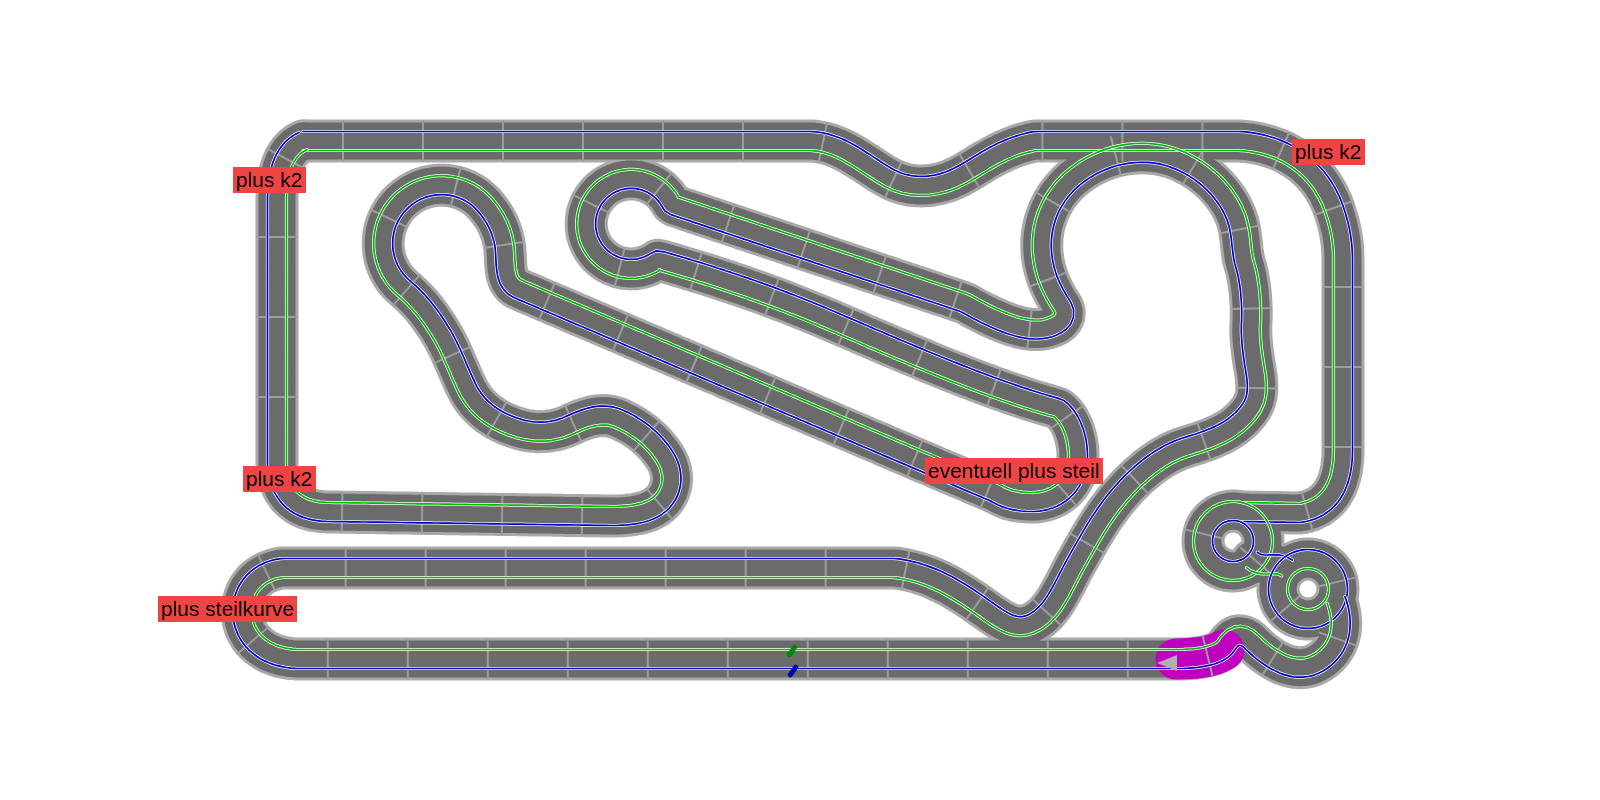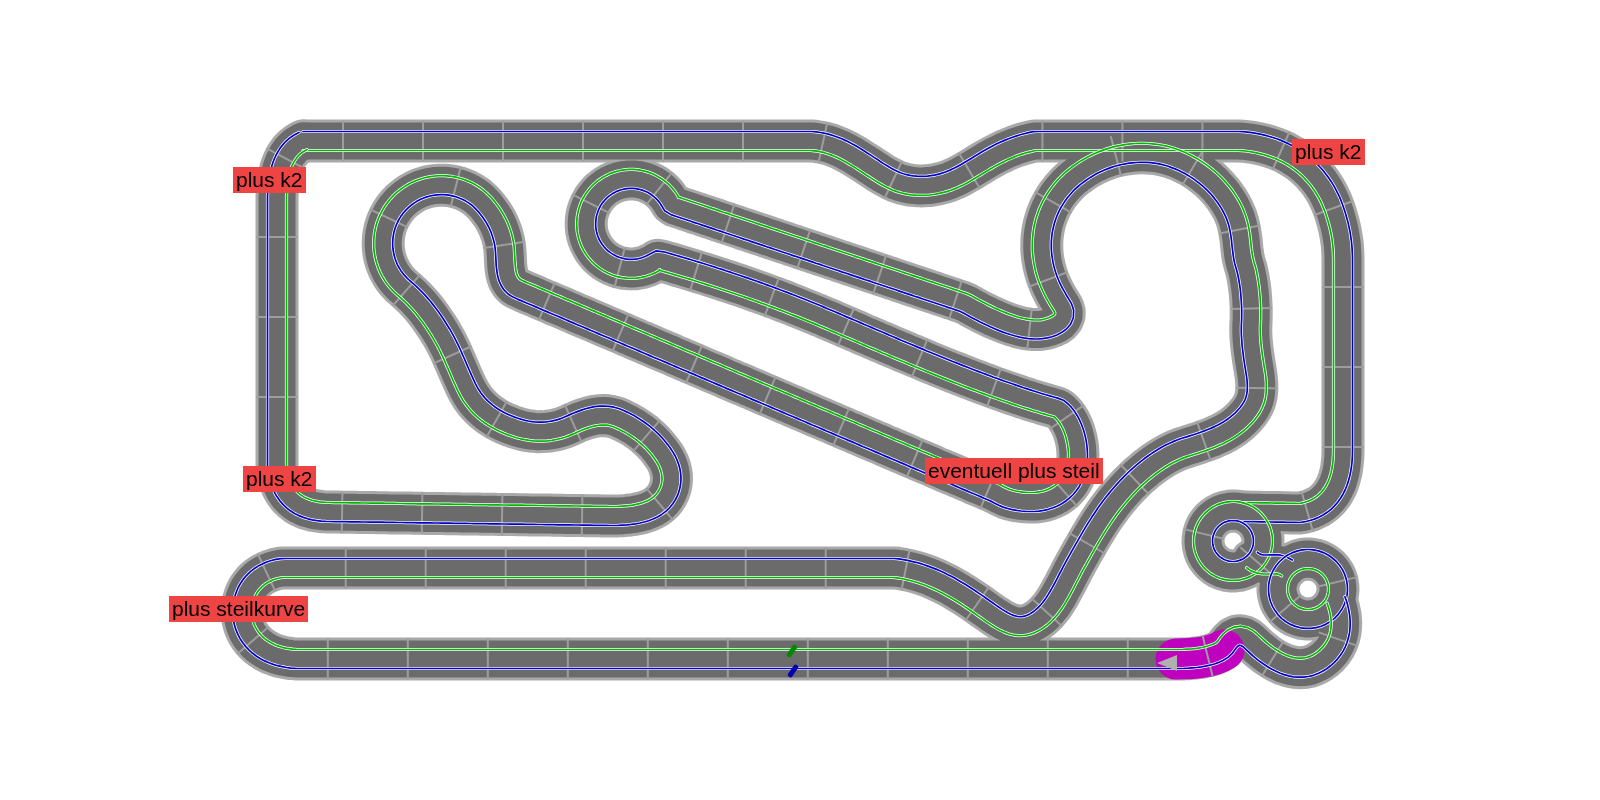--- a/index.html
+++ b/index.html
@@ -14,21 +14,21 @@
     color:#000000;
     font-size:21px;
     line-height:24px;
     padding:1px 3px;
     white-space:nowrap;
   }
   #note-top-left   {left:233px; top:167px;}
   #note-top-right  {left:1292px;top:139px;}
   #note-middle-left{left:243px; top:466px;}
   #note-middle-right{left:925px;top:430px;margin-top:28px;}
-  #note-bottom-left{left:169px; top:596px;}
+  #note-bottom-left{left:158px; top:596px;}
 </style>
 </head>
 <body>
 
 <div id="stage">
   <svg id="track-canvas" width="1600" height="800" viewBox="0 0 1600 800" xmlns="http://www.w3.org/2000/svg">
       <g>
         <path d="M 303.0 141.0 L 307.0 141.0 L 311.0 141.0 L 315.0 141.0 L 319.0 141.0 L 323.0 141.0 L 327.0 141.0 L 331.0 141.0 L 335.0 141.0 L 339.0 141.0 L 343.0 141.0 L 347.0 141.0 L 351.0 141.0 L 355.0 141.0 L 359.0 141.0 L 363.0 141.0 L 367.0 141.0 L 371.0 141.0 L 375.0 141.0 L 379.0 141.0 L 383.0 141.0 L 387.0 141.0 L 391.0 141.0 L 395.0 141.0 L 399.0 141.0 L 403.0 141.0 L 407.0 141.0 L 411.0 141.0 L 415.0 141.0 L 419.0 141.0 L 423.0 141.0 L 427.0 141.0 L 431.0 141.0 L 435.0 141.0 L 439.0 141.0 L 443.0 141.0 L 447.0 141.0 L 451.0 141.0 L 455.0 141.0 L 459.0 141.0 L 463.0 141.0 L 467.0 141.0 L 471.0 141.0 L 475.0 141.0 L 479.0 141.0 L 483.0 141.0 L 487.0 141.0 L 491.0 141.0 L 495.0 141.0 L 499.0 141.0 L 503.0 141.0 L 507.0 141.0 L 511.0 141.0 L 515.0 141.0 L 519.0 141.0 L 523.0 141.0 L 527.0 141.0 L 531.0 141.0 L 535.0 141.0 L 539.0 141.0 L 543.0 141.0 L 547.0 141.0 L 551.0 141.0 L 555.0 141.0 L 559.0 141.0 L 563.0 141.0 L 567.0 141.0 L 571.0 141.0 L 575.0 141.0 L 579.0 141.0 L 583.0 141.0 L 587.0 141.0 L 591.0 141.0 L 595.0 141.0 L 599.0 141.0 L 603.0 141.0 L 607.0 141.0 L 611.0 141.0 L 615.0 141.0 L 619.0 141.0 L 623.0 141.0 L 627.0 141.0 L 631.0 141.0 L 635.0 141.0 L 639.0 141.0 L 643.0 141.0 L 647.0 141.0 L 651.0 141.0 L 655.0 141.0 L 659.0 141.0 L 663.0 141.0 L 667.0 141.0 L 671.0 141.0 L 675.0 141.0 L 679.0 141.0 L 683.0 141.0 L 687.0 141.0 L 691.0 141.0 L 695.0 141.0 L 699.0 141.0 L 703.0 141.0 L 707.0 141.0 L 711.0 141.0 L 715.0 141.0 L 719.0 141.0 L 723.0 141.0 L 727.0 141.0 L 731.0 141.0 L 735.0 141.0 L 739.0 141.0 L 743.0 141.0 L 747.0 141.0 L 751.0 141.0 L 755.0 141.0 L 759.0 141.0 L 763.0 141.0 L 767.0 141.0 L 771.0 141.0 L 775.0 141.0 L 779.0 141.0 L 783.0 141.0 L 787.0 141.0 L 791.0 141.0 L 795.0 141.0 L 799.0 141.0 L 803.0 141.0 L 807.0 141.0 L 811.0 141.0 L 815.0 141.3 L 819.0 141.9 L 822.9 142.6 L 826.8 143.6 L 830.6 144.7 L 834.4 146.1 L 838.1 147.6 L 841.7 149.2 L 845.3 151.0 L 848.8 152.9 L 852.3 154.8 L 855.7 156.9 L 859.1 159.0 L 862.5 161.2 L 865.9 163.3 L 869.2 165.5 L 872.5 167.7 L 875.9 169.9 L 879.3 172.1 L 882.7 174.2 L 886.1 176.2 L 889.6 178.1 L 893.2 179.9 L 896.8 181.5 L 900.6 182.9 L 904.5 183.9 L 908.4 184.8 L 912.3 185.3 L 916.3 185.7 L 920.3 185.9 L 924.3 185.8 L 928.3 185.6 L 932.3 185.1 L 936.2 184.4 L 940.1 183.5 L 944.0 182.5 L 947.8 181.3 L 951.5 179.8 L 955.2 178.2 L 958.8 176.5 L 962.3 174.6 L 965.8 172.6 L 969.3 170.6 L 972.7 168.6 L 976.1 166.5 L 979.5 164.4 L 983.0 162.3 L 986.4 160.3 L 989.9 158.3 L 993.4 156.3 L 996.9 154.5 L 1000.5 152.7 L 1004.1 150.9 L 1007.7 149.3 L 1011.4 147.8 L 1015.2 146.4 L 1018.9 145.1 L 1022.8 143.9 L 1026.6 142.9 L 1030.5 141.9 L 1034.4 141.1 L 1038.4 141.0 L 1042.4 141.0 L 1046.4 141.0 L 1050.4 141.0 L 1054.4 141.0 L 1058.4 141.0 L 1062.4 141.0 L 1066.4 141.0 L 1070.4 141.0 L 1074.4 141.0 L 1078.4 141.0 L 1082.4 141.0 L 1086.4 141.0 L 1090.4 141.0 L 1094.4 141.0 L 1098.4 141.0 L 1102.4 141.0 L 1106.4 141.0 L 1110.4 141.0 L 1114.4 141.0 L 1118.4 141.0 L 1122.4 141.0 L 1126.4 141.0 L 1130.4 141.0 L 1134.4 141.0 L 1138.4 141.0 L 1142.4 141.0 L 1146.4 141.0 L 1150.4 141.0 L 1154.4 141.0 L 1158.4 141.0 L 1162.4 141.0 L 1166.4 141.0 L 1170.4 141.0 L 1174.4 141.0 L 1178.4 141.0 L 1182.4 141.0 L 1186.4 141.0 L 1190.4 141.0 L 1194.4 141.0 L 1198.4 141.0 L 1202.4 141.0 L 1206.4 141.0 L 1210.4 141.0 L 1214.4 141.0 L 1218.4 141.0 L 1222.4 141.0 L 1226.4 141.0 L 1230.4 141.0 L 1234.4 141.0 L 1238.4 141.0 L 1242.4 141.2 L 1246.4 141.6 L 1250.4 142.1 L 1254.3 142.7 L 1258.2 143.5 L 1262.1 144.4 L 1266.0 145.4 L 1269.8 146.5 L 1273.6 147.8 L 1277.4 149.2 L 1281.1 150.8 L 1284.7 152.4 L 1288.2 154.3 L 1291.7 156.3 L 1295.1 158.4 L 1298.4 160.6 L 1301.6 163.0 L 1304.7 165.5 L 1307.7 168.2 L 1310.6 171.0 L 1313.4 173.9 L 1316.0 176.9 L 1318.5 180.0 L 1320.9 183.2 L 1323.1 186.5 L 1325.2 189.9 L 1327.2 193.4 L 1329.0 197.0 L 1330.7 200.6 L 1332.3 204.3 L 1333.7 208.0 L 1335.0 211.8 L 1336.2 215.6 L 1337.3 219.5 L 1338.4 223.3 L 1339.3 227.2 L 1340.2 231.1 L 1340.9 235.0 L 1341.5 239.0 L 1342.1 243.0 L 1342.5 246.9 L 1342.7 250.9 L 1342.9 254.9 L 1343.0 258.9 L 1343.0 262.9 L 1343.0 266.9 L 1343.0 270.9 L 1343.0 274.9 L 1343.0 278.9 L 1343.0 282.9 L 1343.0 286.9 L 1343.0 290.9 L 1343.0 294.9 L 1343.0 298.9 L 1343.0 302.9 L 1343.0 306.9 L 1343.0 310.9 L 1343.0 314.9 L 1343.0 318.9 L 1343.0 322.9 L 1343.0 326.9 L 1343.0 330.9 L 1343.0 334.9 L 1343.0 338.9 L 1343.0 342.9 L 1343.0 346.9 L 1343.0 350.9 L 1343.0 354.9 L 1343.0 358.9 L 1343.0 362.9 L 1343.0 366.9 L 1343.0 370.9 L 1343.0 374.9 L 1343.0 378.9 L 1343.0 382.9 L 1343.0 386.9 L 1343.0 390.9 L 1343.0 394.9 L 1343.0 398.9 L 1343.0 402.9 L 1343.0 406.9 L 1343.0 410.9 L 1343.0 414.9 L 1343.0 418.9 L 1343.0 422.9 L 1343.0 426.9 L 1343.0 430.9 L 1343.0 434.9 L 1343.0 438.9 L 1343.0 442.9 L 1343.0 446.9 L 1343.0 450.9 L 1342.9 454.9 L 1342.7 458.9 L 1342.3 462.9 L 1341.8 466.9 L 1341.2 470.8 L 1340.3 474.7 L 1339.2 478.6 L 1338.0 482.4 L 1336.4 486.1 L 1334.6 489.6 L 1332.6 493.1 L 1330.3 496.3 L 1327.6 499.3 L 1324.8 502.1 L 1321.6 504.6 L 1318.3 506.8 L 1314.7 508.6 L 1311.0 510.2 L 1307.2 511.4 L 1303.4 512.4 L 1299.4 513.0 L 1295.4 512.9 L 1291.4 512.9 L 1287.4 512.8 L 1283.4 512.7 L 1279.4 512.6 L 1275.4 512.6 L 1271.4 512.5 L 1267.4 512.4 L 1263.4 512.4 L 1259.4 512.3 L 1255.4 512.2 L 1251.4 512.2 L 1247.4 512.1 L 1243.4 512.0 L 1242.0 512.0" fill="none" stroke="#a9a9a9" stroke-width="43" stroke-linecap="round" stroke-linejoin="round"></path>
         <path d="M 1233.0 511.0 L 1229.0 511.3 L 1225.1 512.1 L 1221.3 513.4 L 1217.7 515.2 L 1214.5 517.4 L 1211.5 520.1 L 1208.9 523.1 L 1206.7 526.5 L 1205.0 530.1 L 1203.8 533.9 L 1203.2 537.9 L 1203.0 541.9 L 1203.4 545.8 L 1204.3 549.7 L 1205.7 553.5 L 1207.6 557.0 L 1210.0 560.2 L 1212.7 563.1 L 1215.8 565.6 L 1219.3 567.7 L 1222.9 569.3 L 1226.8 570.4 L 1230.7 570.9 L 1234.7 571.0 L 1238.7 570.5 L 1242.6 569.4 L 1246.3 567.9 L 1249.7 565.9 L 1252.9 563.5 L 1255.7 560.6 L 1258.1 557.4 L 1260.1 554.0 L 1261.5 550.2 L 1262.5 546.4 L 1263.0 542.4 L 1262.9 538.4 L 1262.3 534.4 L 1261.2 530.6 L 1259.5 527.0 L 1257.4 523.6 L 1254.9 520.5 L 1252.0 517.7 L 1248.7 515.4 L 1245.2 513.6 L 1241.4 512.2 L 1237.5 511.3 L 1233.5 511.0 L 1233.0 511.0" fill="none" stroke="#a9a9a9" stroke-width="43" stroke-linecap="round" stroke-linejoin="round"></path>
         <path d="M 1252.0 560.0 L 1255.3 562.3 L 1259.0 563.8 L 1262.9 564.5 L 1266.9 564.5 L 1270.9 564.3 L 1274.9 564.2 L 1278.9 564.5 L 1282.7 565.7 L 1286.2 567.5 L 1287.0 568.0" fill="none" stroke="#a9a9a9" stroke-width="43" stroke-linecap="round" stroke-linejoin="round"></path>

